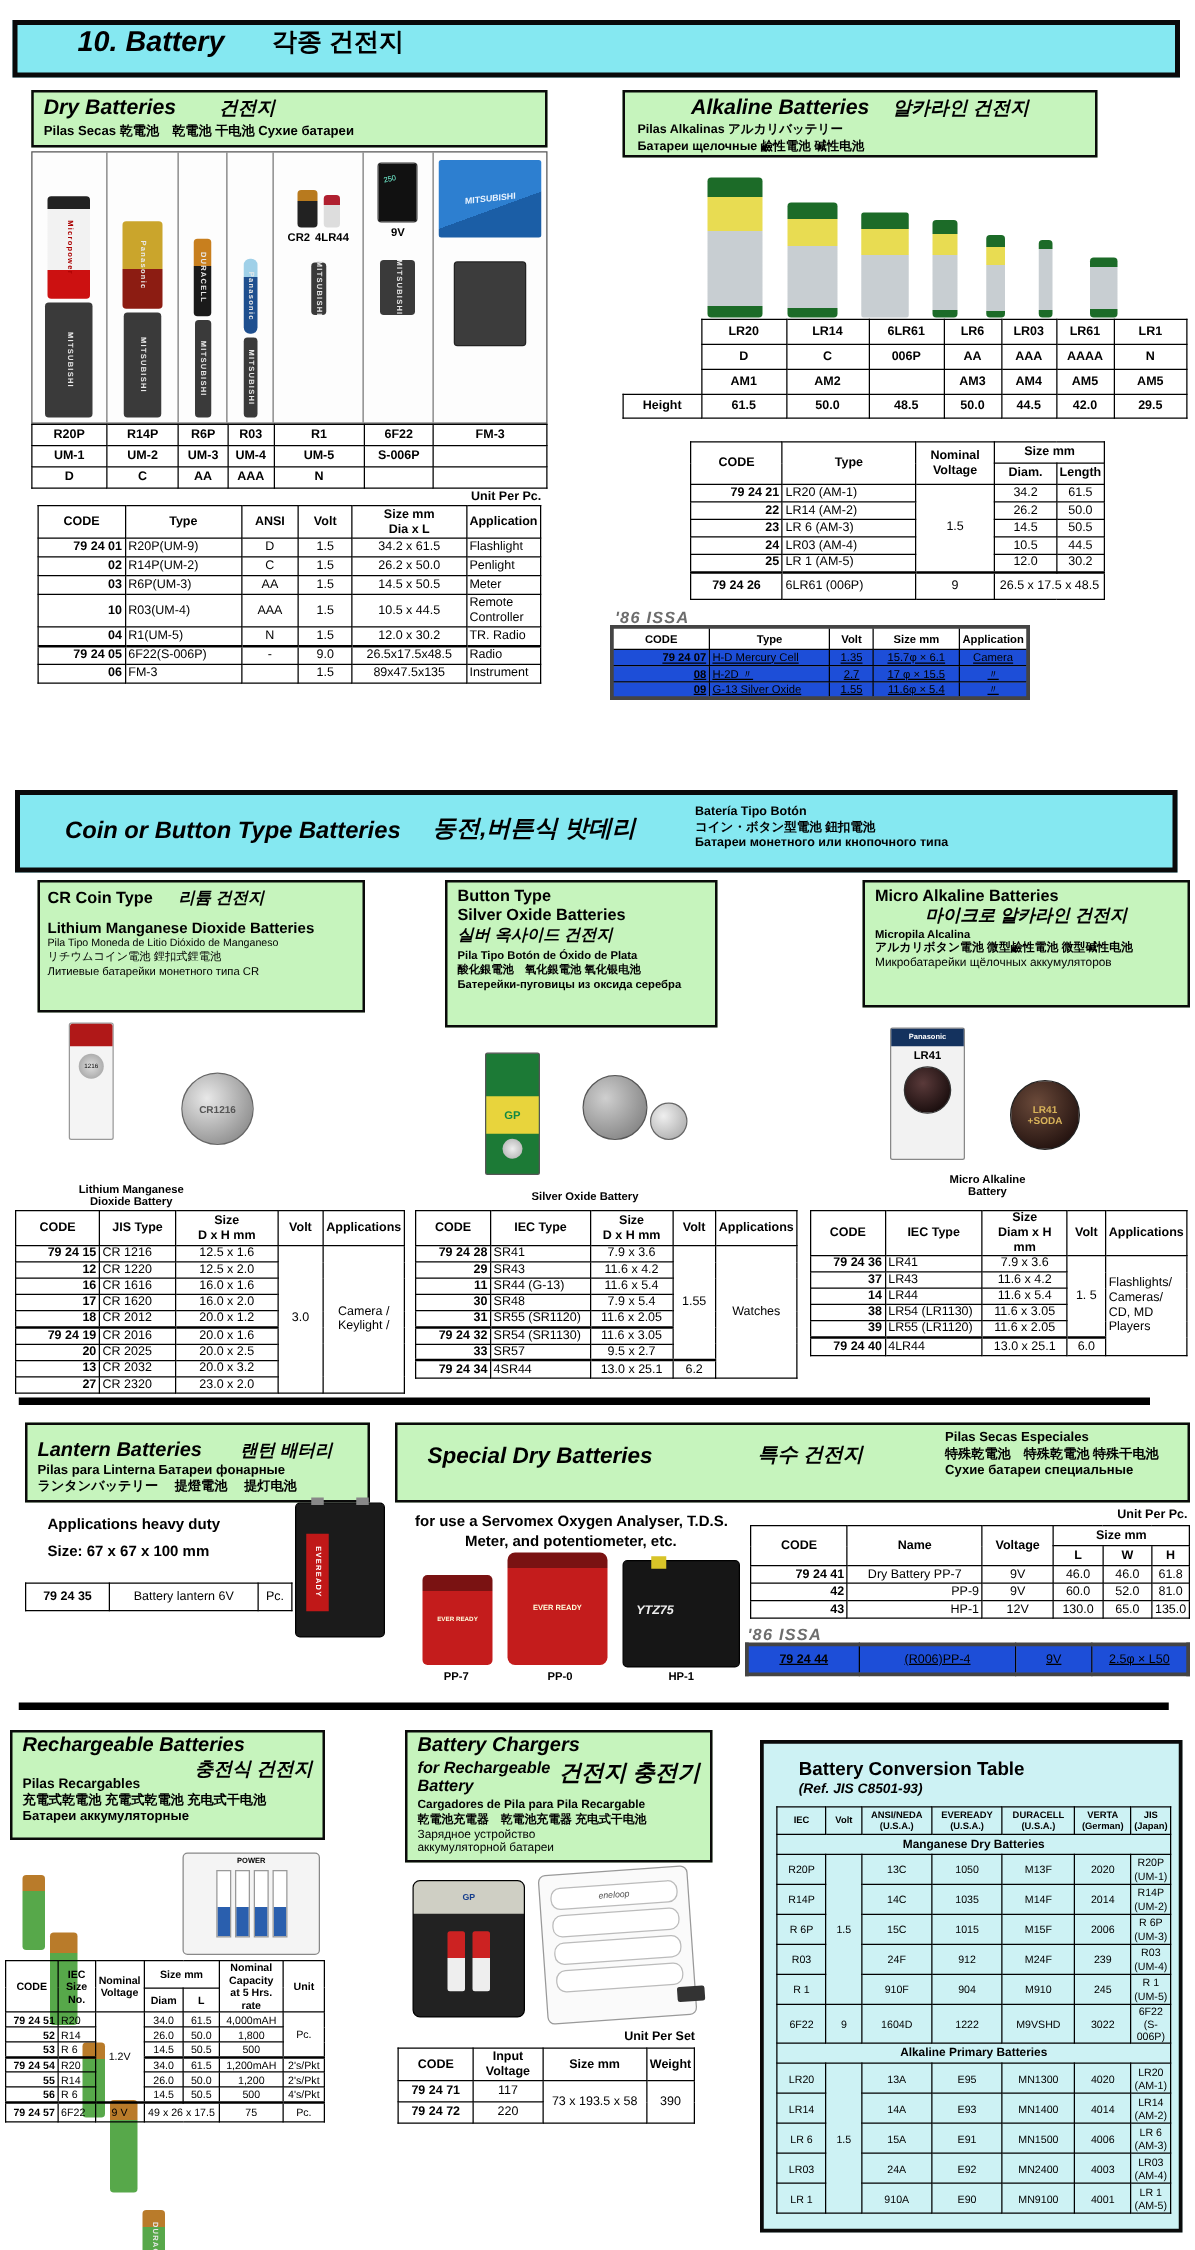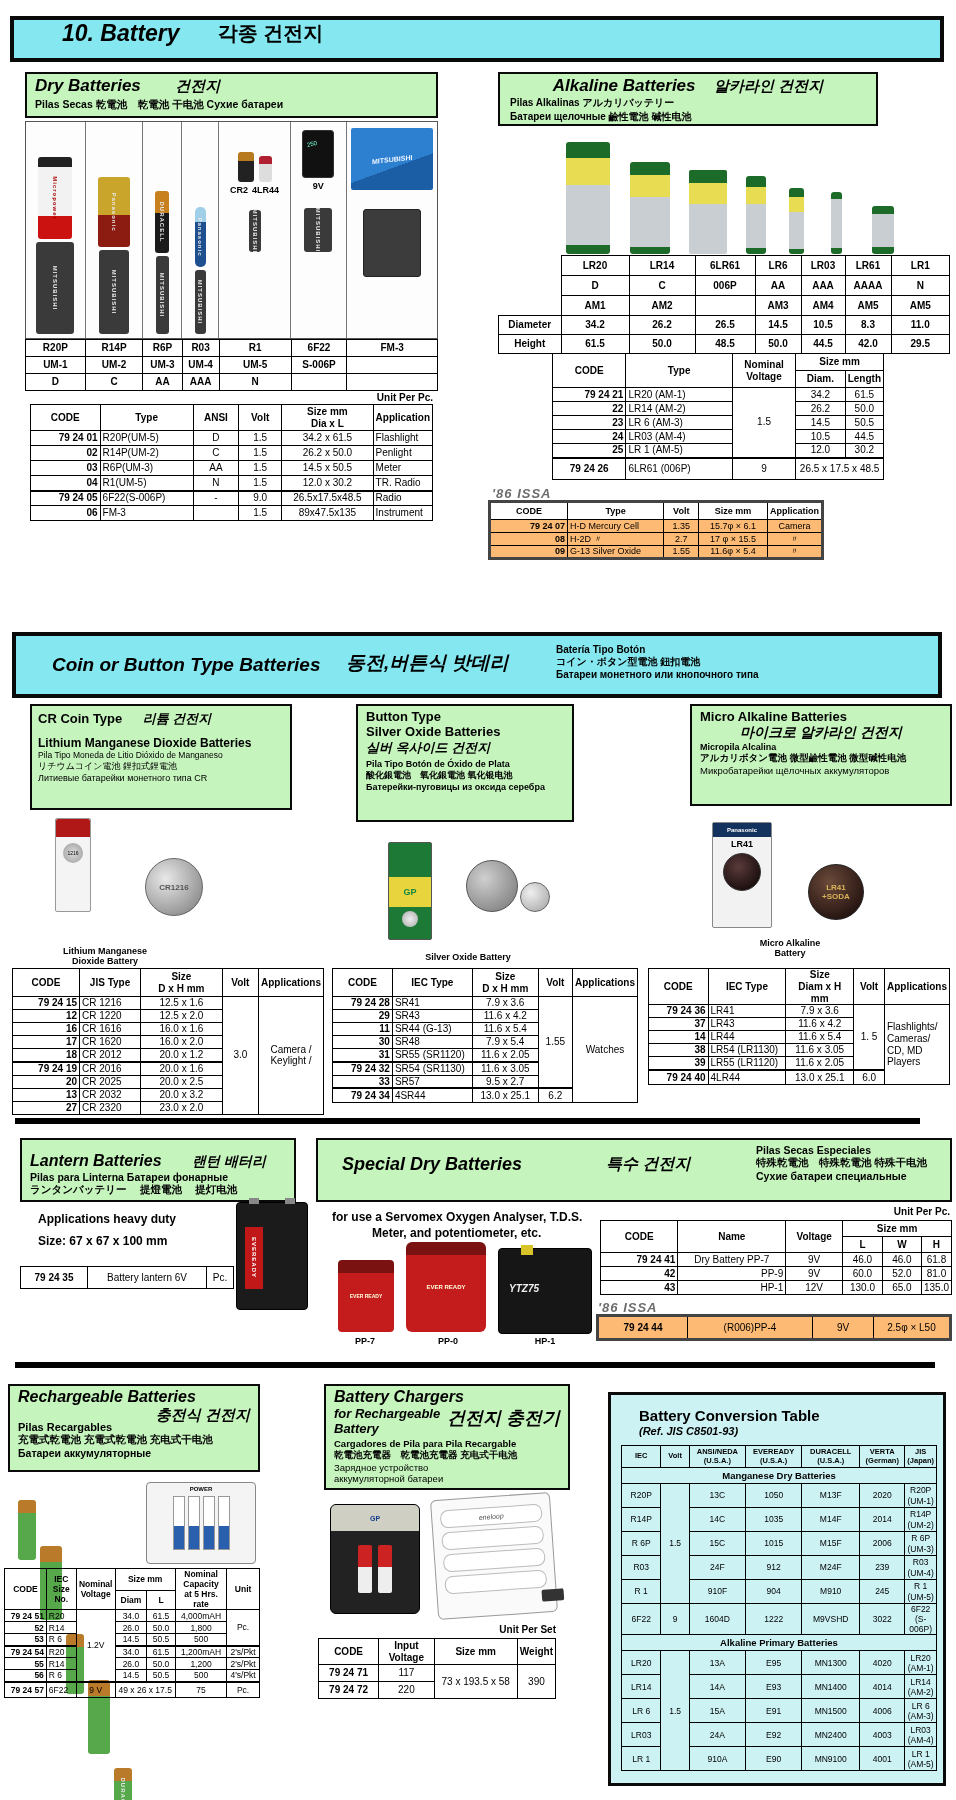--- a/index.html
+++ b/index.html
@@ -21,21 +21,21 @@
   .f10{font-size:10px;}
   .f9{font-size:9px;}
   .f85{font-size:8.5px;}
   .strip{background:#fdfdfd;border:1px solid #555;box-sizing:border-box;display:flex;}
   .strip .col{border-right:1px solid #777;display:flex;flex-direction:column;align-items:center;justify-content:flex-end;gap:3px;padding:4px 1px;box-sizing:border-box;}
   .strip .col:last-child{border-right:none;}
   .bat{position:relative;border-radius:3px;flex:0 0 auto;}
   .vtxt{writing-mode:vertical-rl;text-orientation:mixed;font-size:6px;color:#e8e8e8;letter-spacing:1px;position:absolute;left:50%;top:50%;transform:translate(-50%,-50%);font-weight:bold;}
   .coin{border-radius:50%;display:flex;align-items:center;justify-content:center;box-sizing:border-box;}
   .cap-sm{font-size:9px;font-weight:bold;text-align:center;}
-  .issat td{background:#fdba74;}
+  .issat td{background:#1d4ed8;text-decoration:underline;}
   .issalab{font-style:italic;font-weight:bold;color:#6d6d6d;font-size:13px;letter-spacing:1px;}
   .gridtab td{font-weight:bold;}
 </style>
 </head>
 <body>
 
 <div id="page">
 
   <div class="abs cyanbox" style="left:10px;top:16px;width:934px;height:46px;display:flex;align-items:flex-start;">
     <span class="ti" style="font-size:23px;margin-left:48px;">10. Battery</span>
@@ -151,41 +151,50 @@
       <th style="width:68px;">CODE</th>
       <th style="width:92px;">Type</th>
       <th style="width:42px;">ANSI</th>
       <th style="width:40px;">Volt</th>
       <th style="width:88px;" class="pre">Size mm
 Dia x L</th>
       <th class="pre">Application</th>
     </tr>
     <tr style="height:15px;">
           <td class="r" style="font-weight:bold;">79 24 01</td>
-          <td class="l">R20P(UM-5)</td>
+          <td class="l">R20P(UM-9)</td>
           <td>D</td>
           <td>1.5</td>
           <td>34.2 x 61.5</td>
           <td class="l">Flashlight</td>
         </tr>
     <tr style="height:15px;">
           <td class="r" style="font-weight:bold;">02</td>
           <td class="l">R14P(UM-2)</td>
           <td>C</td>
           <td>1.5</td>
           <td>26.2 x 50.0</td>
           <td class="l">Penlight</td>
         </tr>
     <tr style="height:15px;">
           <td class="r" style="font-weight:bold;">03</td>
           <td class="l">R6P(UM-3)</td>
           <td>AA</td>
           <td>1.5</td>
           <td>14.5 x 50.5</td>
           <td class="l">Meter</td>
+        </tr>
+    <tr style="height:26px;">
+          <td class="r" style="font-weight:bold;">10</td>
+          <td class="l">R03(UM-4)</td>
+          <td>AAA</td>
+          <td>1.5</td>
+          <td>10.5 x 44.5</td>
+          <td class="l pre">Remote
+Controller</td>
         </tr>
     <tr style="height:15px;">
           <td class="r" style="font-weight:bold;">04</td>
           <td class="l">R1(UM-5)</td>
           <td>N</td>
           <td>1.5</td>
           <td>12.0 x 30.2</td>
           <td class="l">TR. Radio</td>
         </tr>
     <tr class="gt" style="height:15px;">
@@ -264,30 +273,20 @@
     </tr>
     <tr style="height:20px;">
       <td class="nb" style="border:none;"></td>
       <td>AM1</td>
       <td>AM2</td>
       <td></td>
       <td>AM3</td>
       <td>AM4</td>
       <td>AM5</td>
       <td>AM5</td>
-    </tr>
-    <tr style="height:19px;">
-      <td>Diameter</td>
-      <td>34.2</td>
-      <td>26.2</td>
-      <td>26.5</td>
-      <td>14.5</td>
-      <td>10.5</td>
-      <td>8.3</td>
-      <td>11.0</td>
     </tr>
     <tr style="height:19px;">
       <td>Height</td>
       <td>61.5</td>
       <td>50.0</td>
       <td>48.5</td>
       <td>50.0</td>
       <td>44.5</td>
       <td>42.0</td>
       <td>29.5</td>

